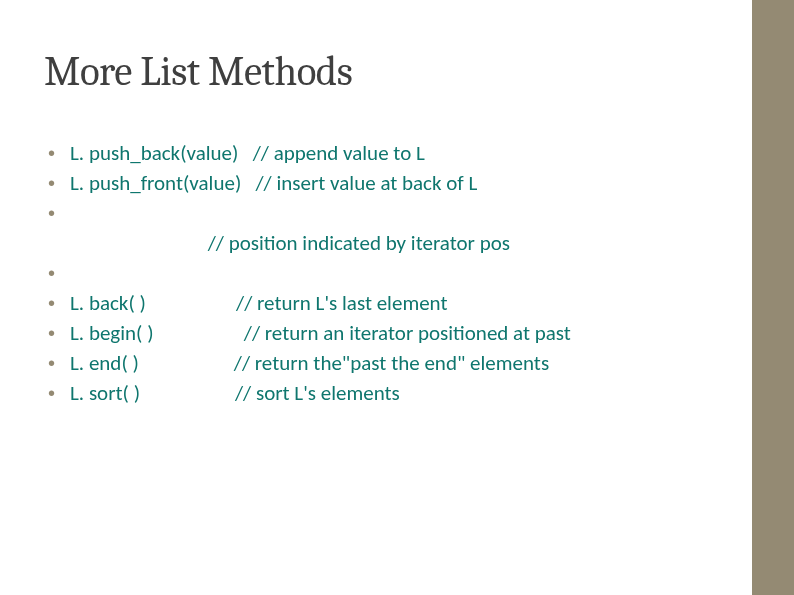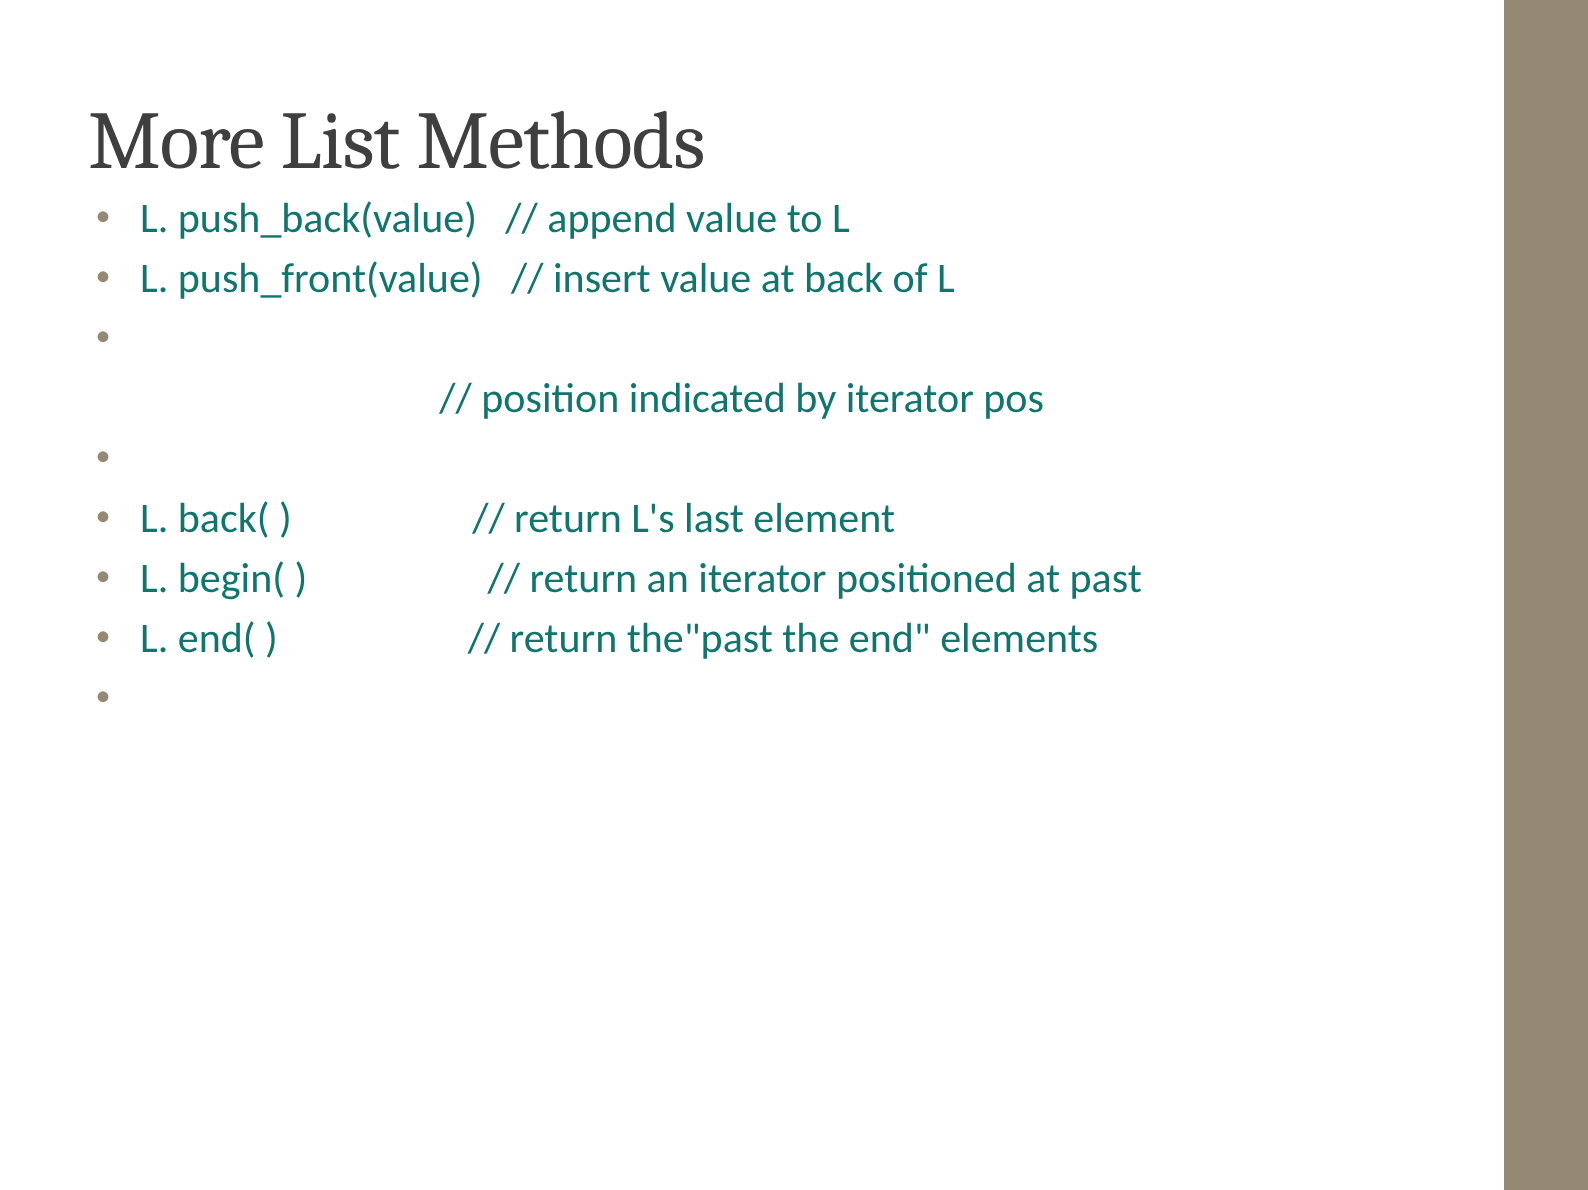--- a/index.html
+++ b/index.html
@@ -13,20 +13,21 @@
     width: 794px;
     height: 595px;
     position: relative;
     padding: 48px 0 0 44px;
   }
   .title {
     font-size: 41px;
     font-weight: normal;
     color: #3f3f3f;
     letter-spacing: -0.5px;
+    margin-bottom: 44px;
   }
   .content {
     padding-left: 4px;
   }
   .bullet-line {
     display: flex;
     align-items: flex-start;
     margin-bottom: 2px;
   }
   .bullet {
@@ -40,21 +41,20 @@
   .line-text {
     font-size: 21px;
     line-height: 28px;
     color: #0f766e;
     white-space: pre;
     font-family: Calibri, Arial, sans-serif;
   }
   .continuation {
     display: flex;
     margin-bottom: 2px;
-    gap: 12px;
   }
   .indent-spacer {
     width: 22px;
     flex-shrink: 0;
   }
   .sidebar {
     position: absolute;
     right: 0;
     top: 0;
     width: 42px;
@@ -102,17 +102,18 @@
       <span class="line-text">L. begin( )                   // return an iterator positioned at past</span>
     </div>
 
     <div class="bullet-line">
       <span class="bullet">•</span>
       <span class="line-text">L. end( )                    // return the"past the end" elements</span>
     </div>
 
     <div class="bullet-line">
       <span class="bullet">•</span>
+      <span class="line-text">L. sort( )                    // sort L's elements</span>
     </div>
 
   </div>
   <div class="sidebar"></div>
 </div>
 
 </body></html>

